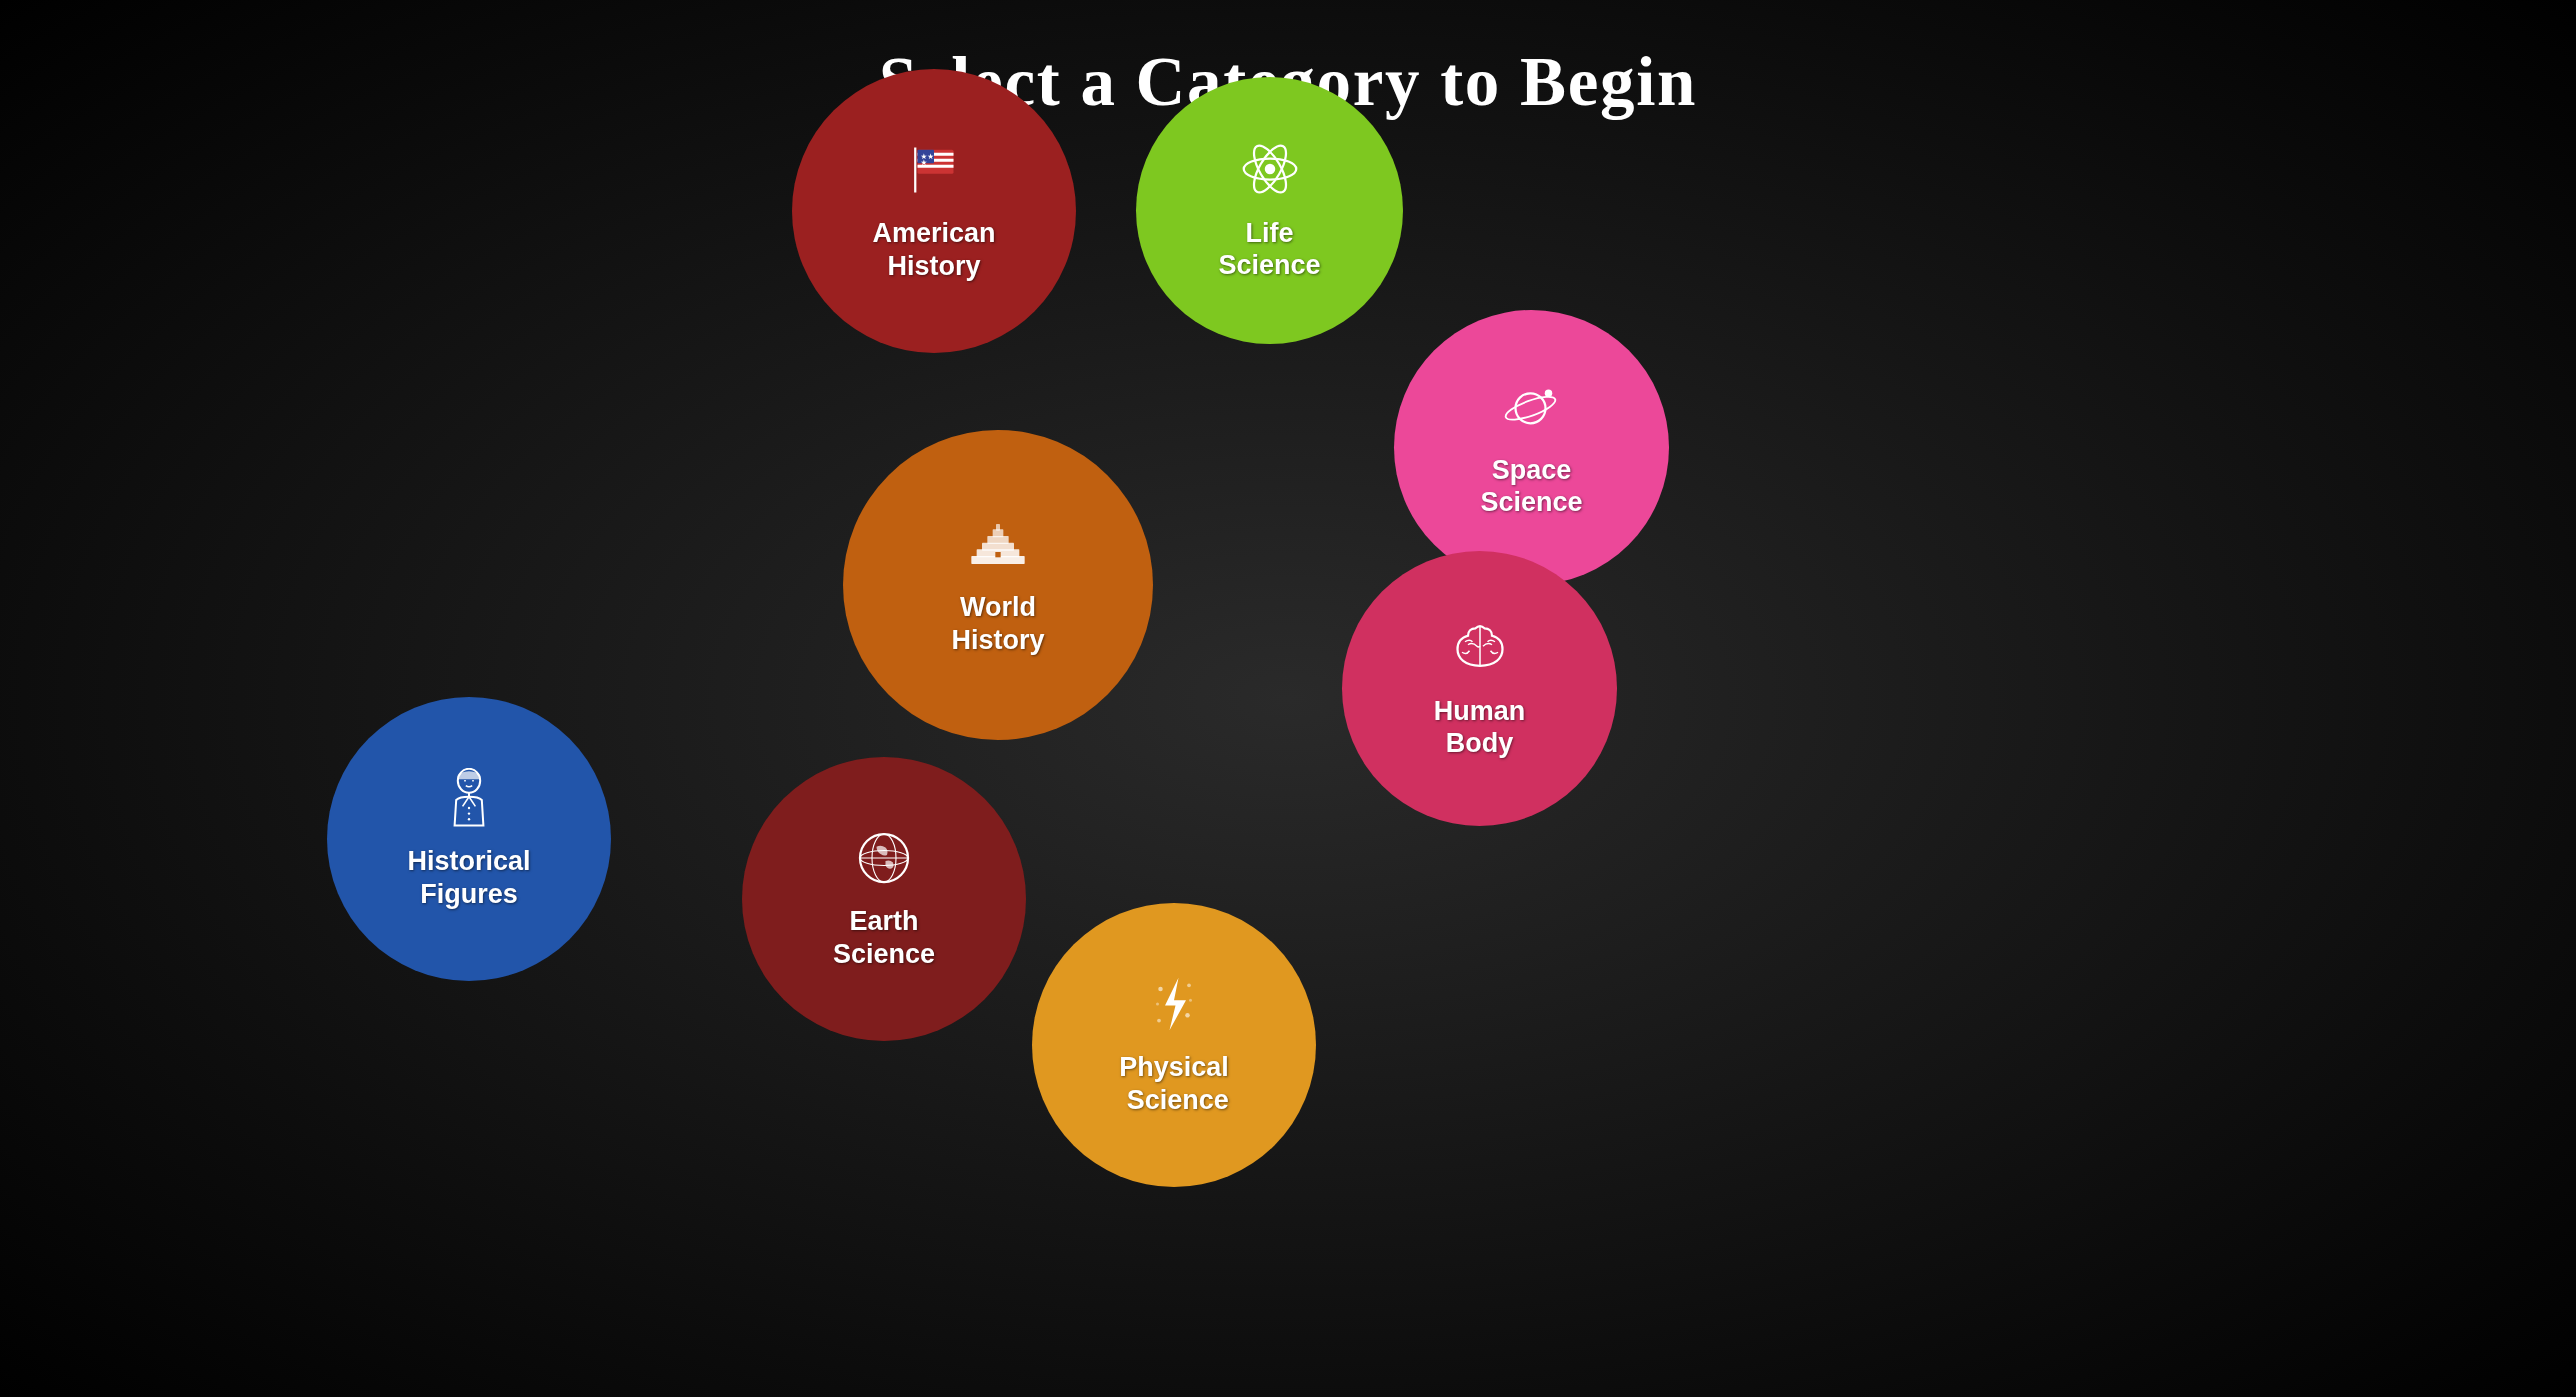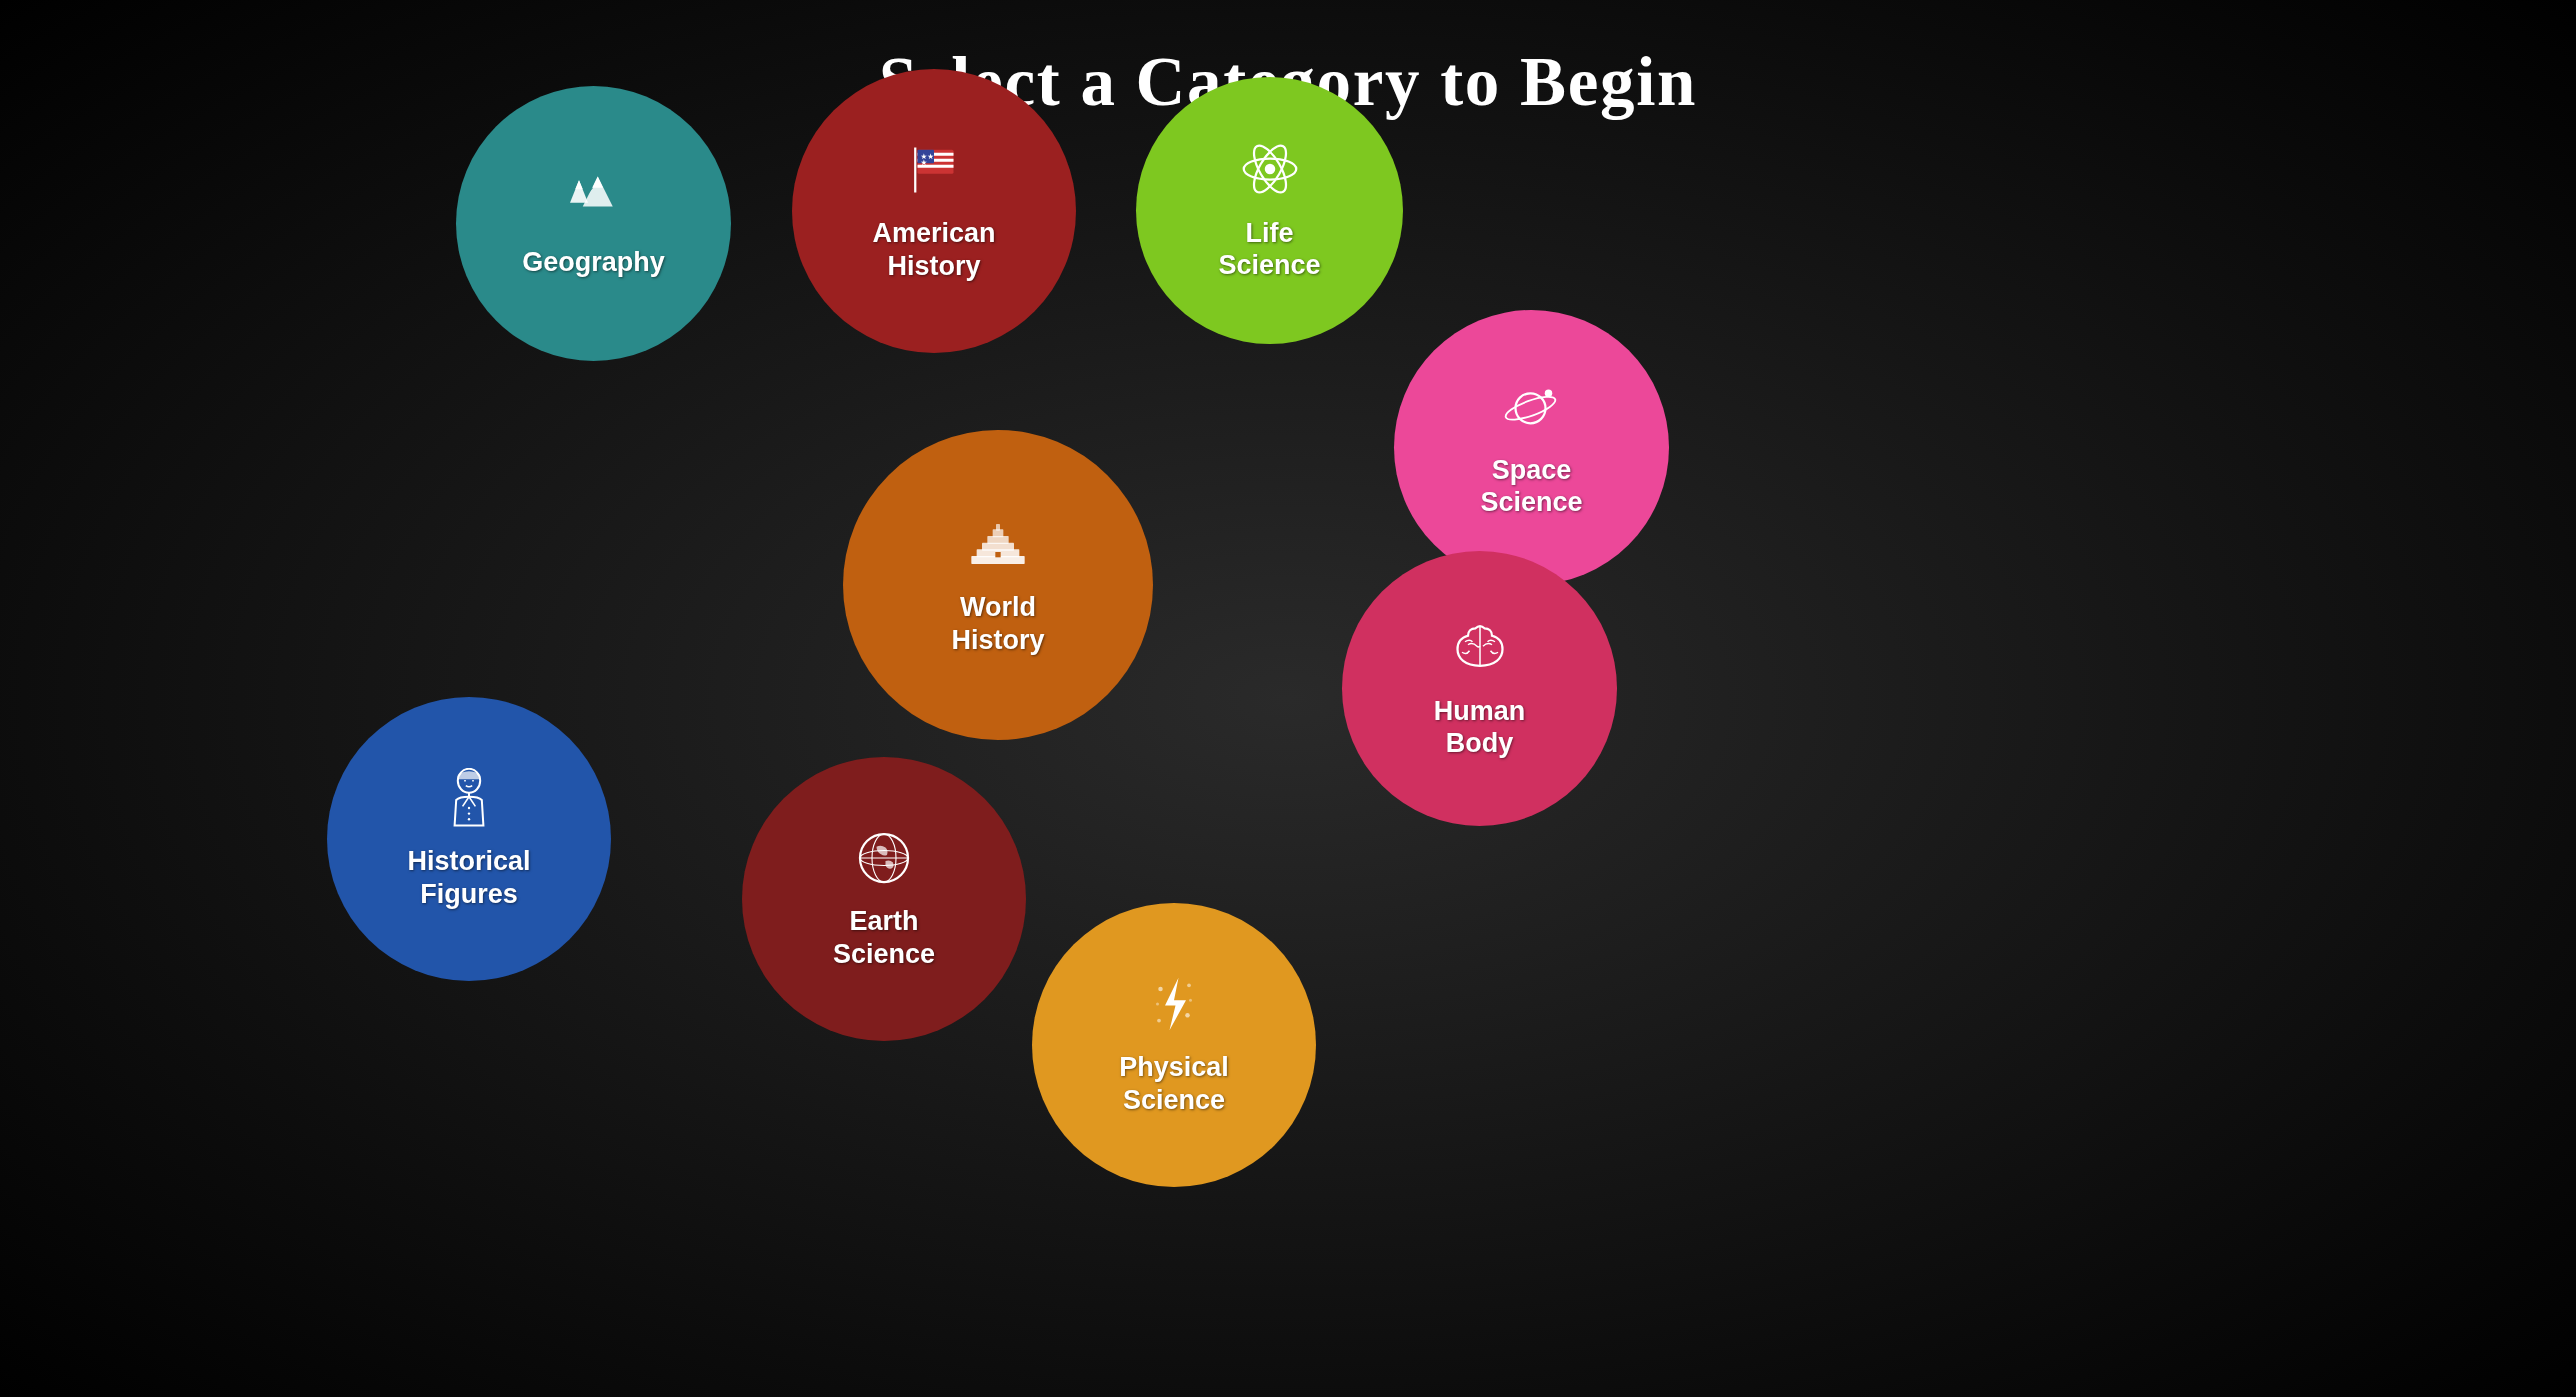--- a/index.html
+++ b/index.html
@@ -109,50 +109,36 @@
 
     .circle-earth-science {
       width: 284px; height: 284px;
       background-color: #7f1d1d;
       left: 742px; top: 757px;
     }
 
     .circle-physical-science {
       width: 284px; height: 284px;
       background-color: #e09820;
-      left: 1032px; top: 903px;
+      left: 1032px; top: 903px; text-align: right;
     }
 
     
     .circle-icon svg {
       width: 60px;
       height: 60px;
     }
   </style>
 </head>
 <body>
 
 <h1 class="page-title">Select a Category to Begin</h1>
 
 <div class="circles-container">
 
-  <div class="category-circle circle-geography">
-    <div class="circle-icon">
-      <svg viewBox="0 0 80 70" fill="none" xmlns="http://www.w3.org/2000/svg">
-
-        <polygon points="20,10 8,40 32,40" fill="white" opacity="0.9"></polygon>
-        <polygon points="20,10 15,22 25,22" fill="white"></polygon>
-
-        <polygon points="45,5 25,45 65,45" fill="white" opacity="0.85"></polygon>
-        <polygon points="45,5 38,20 52,20" fill="white"></polygon>
-        <line x1="38" y1="20" x2="30" y2="30" stroke="#2a8a8a" stroke-width="1.5"></line>
-      </svg>
-    </div>
-    <div class="circle-label">Geography</div>
-  </div>
 
   <div class="category-circle circle-american-history">
     <div class="circle-icon">
       <svg viewBox="0 0 80 70" fill="none" xmlns="http://www.w3.org/2000/svg" style="font-size:60px">
 
         <line x1="15" y1="5" x2="15" y2="65" stroke="white" stroke-width="3"></line>
 
         <rect x="18" y="8" width="48" height="32" fill="#cc3333" rx="2"></rect>
 
         <rect x="18" y="12" width="48" height="4" fill="white"></rect>

